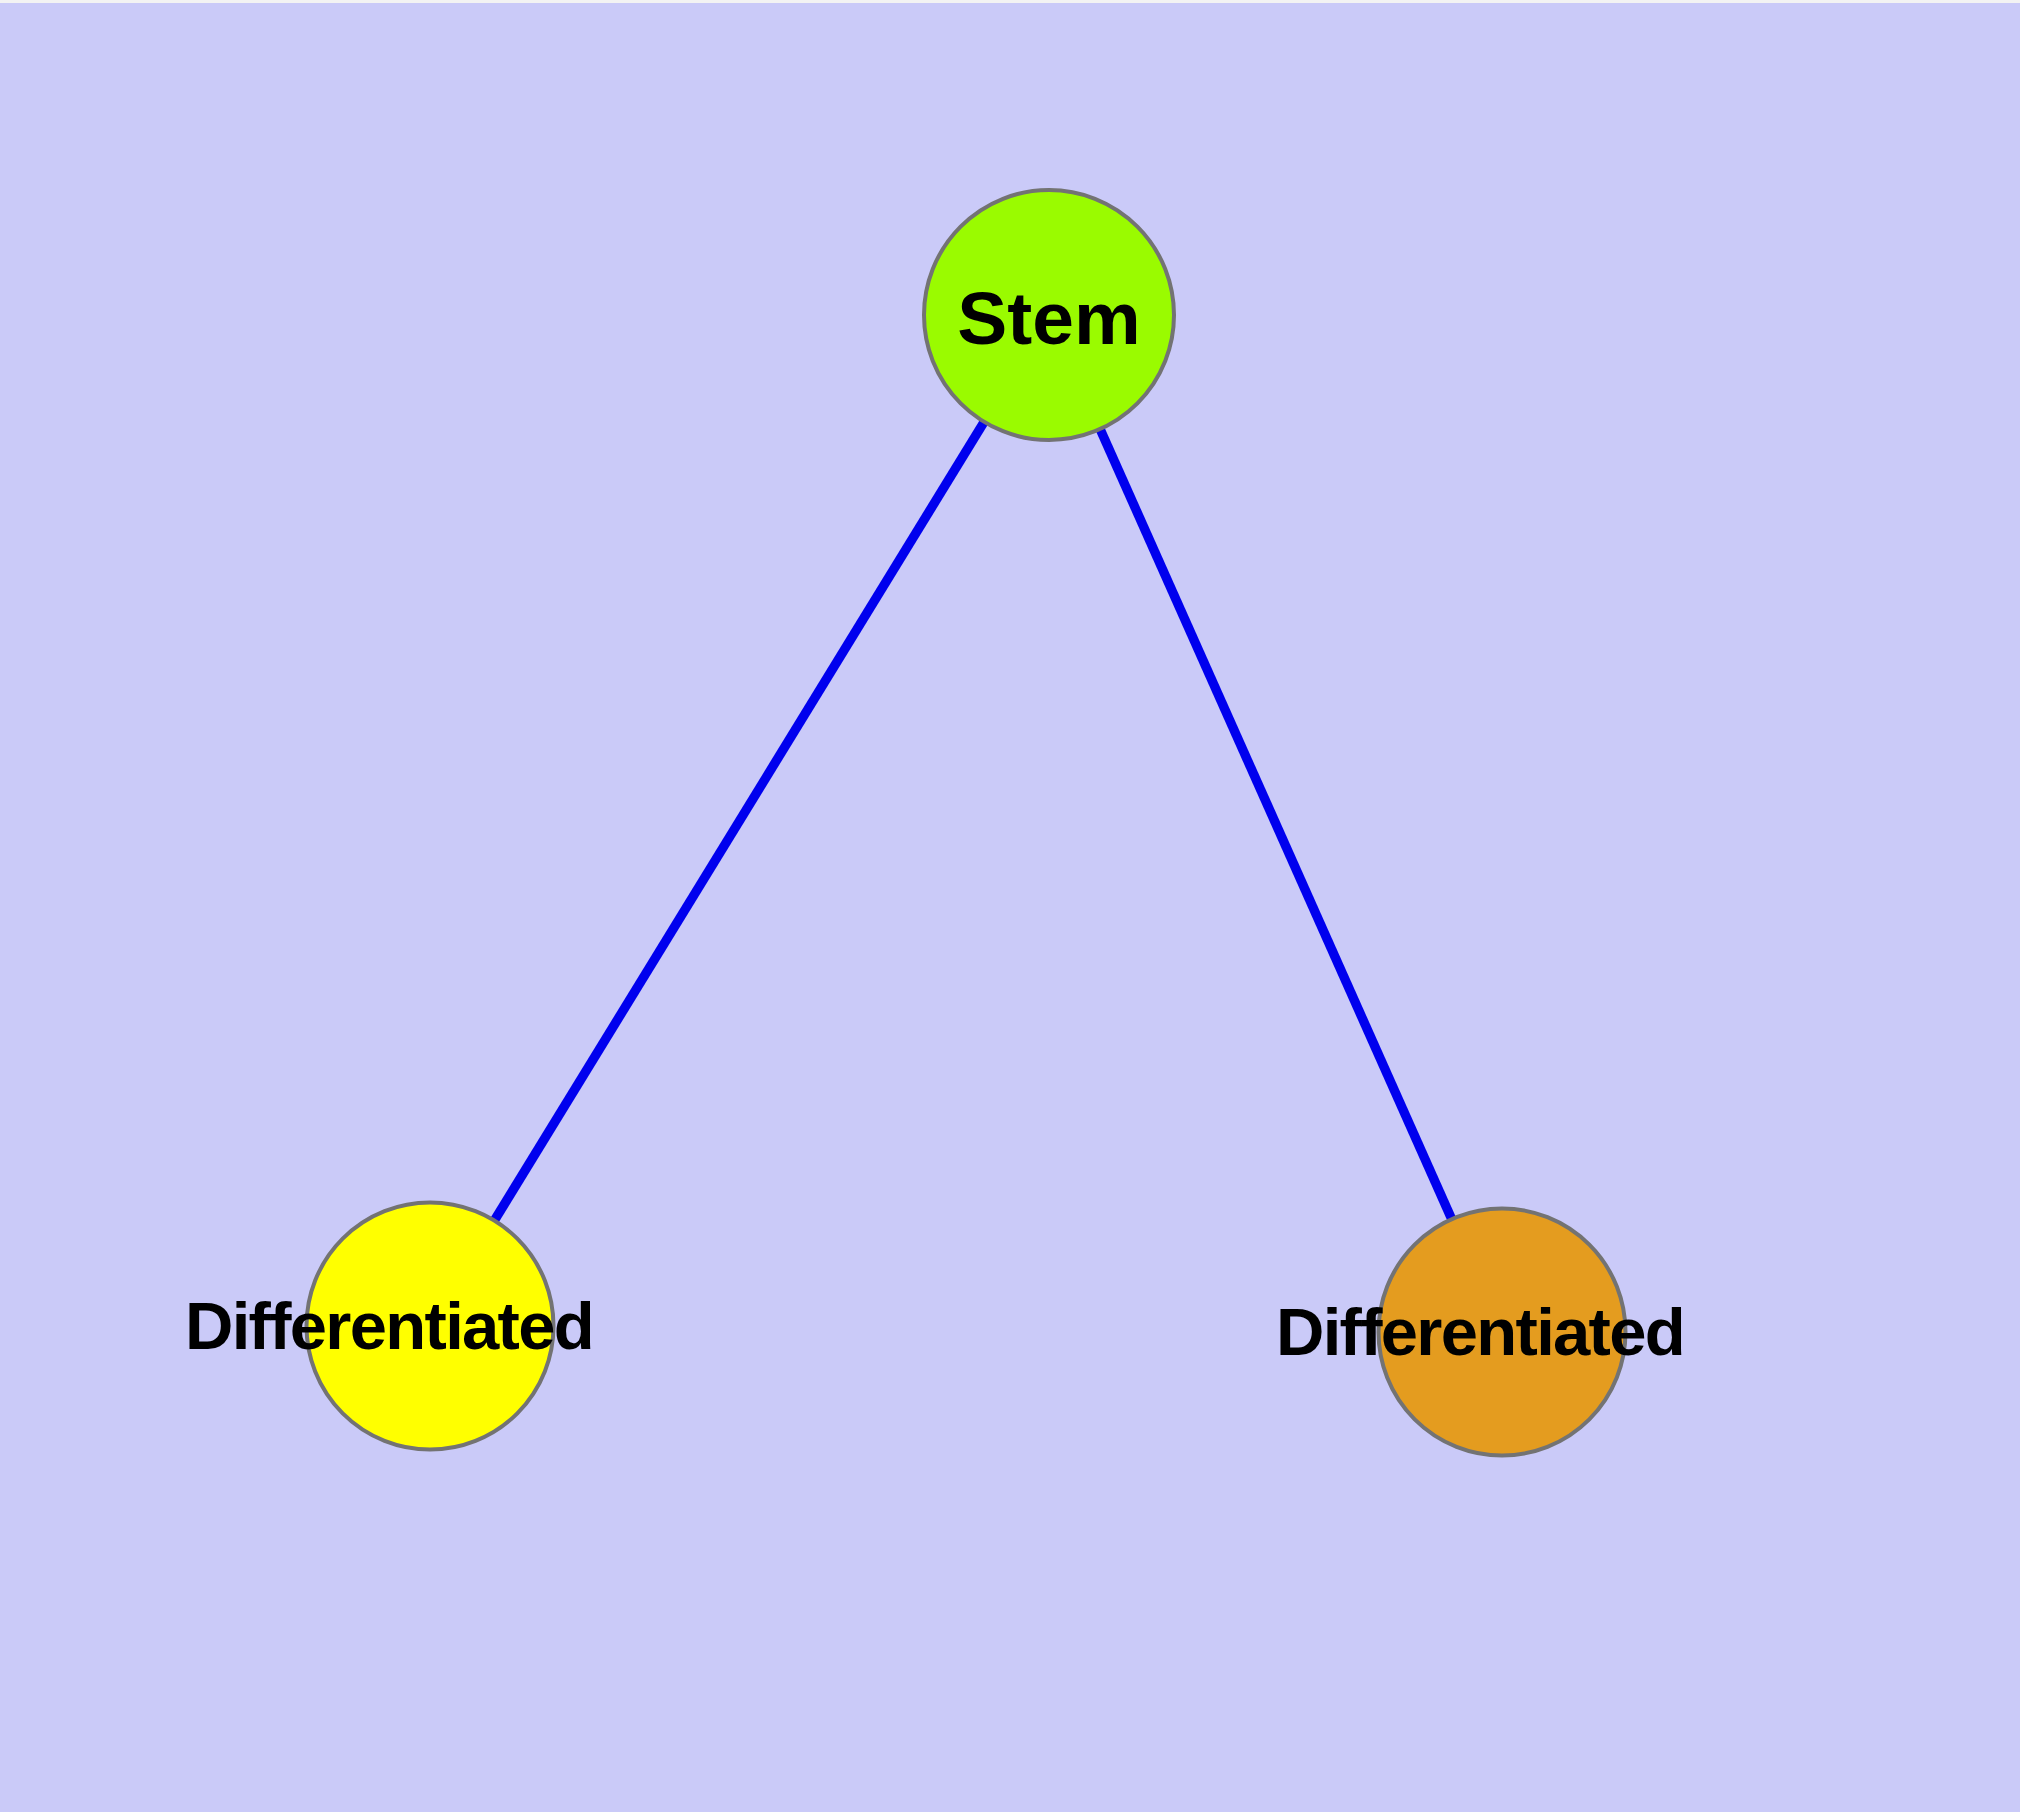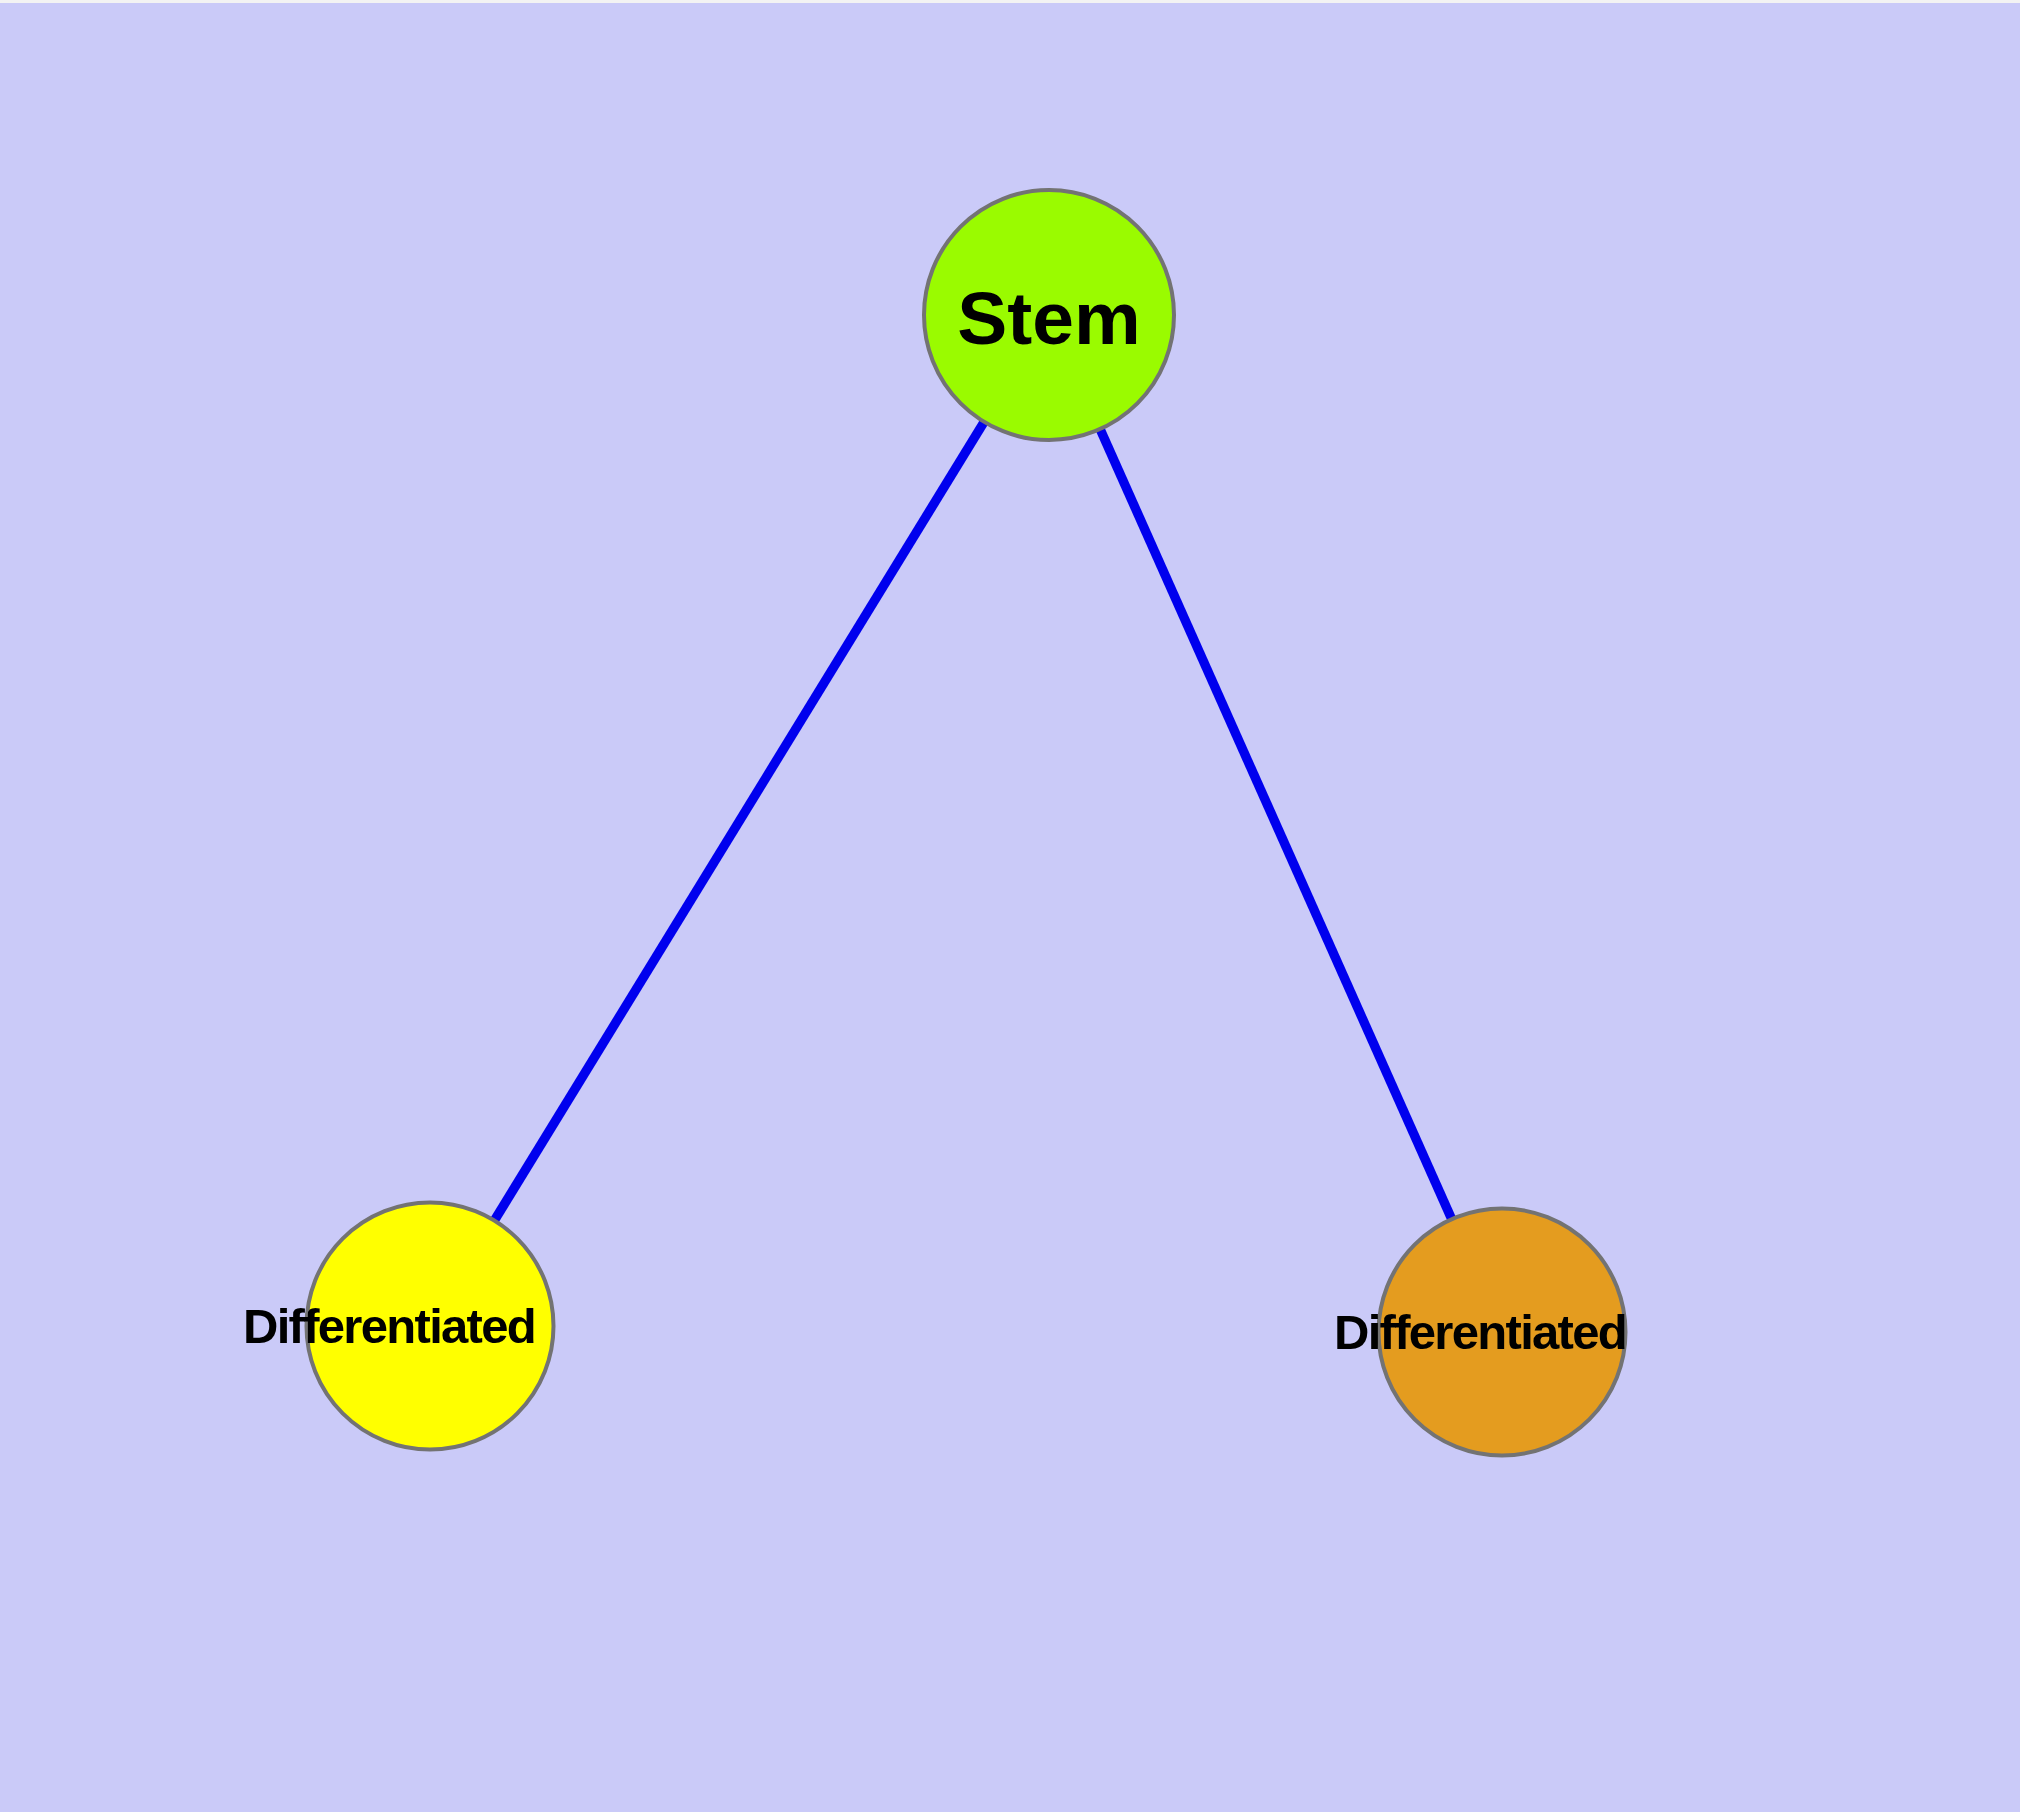--- a/index.html
+++ b/index.html
@@ -42,21 +42,21 @@
     border-style: solid;
     box-sizing: border-box;
   }
   .node-label {
     position: absolute;
     left: 0; top: 0;
     transform: translate(-50%, -50%);
     text-align: center;
     white-space: nowrap;
     font-weight: bold;
-    font-size: 49px;
+    font-size: 67px;
     line-height: 90px;
     letter-spacing: -1.7px;
   }
   .node-group[data-node-index="0"] .node-label {
     font-size: 75px;
     letter-spacing: 0;
   }
   .label-line {
     display: block;
   }

